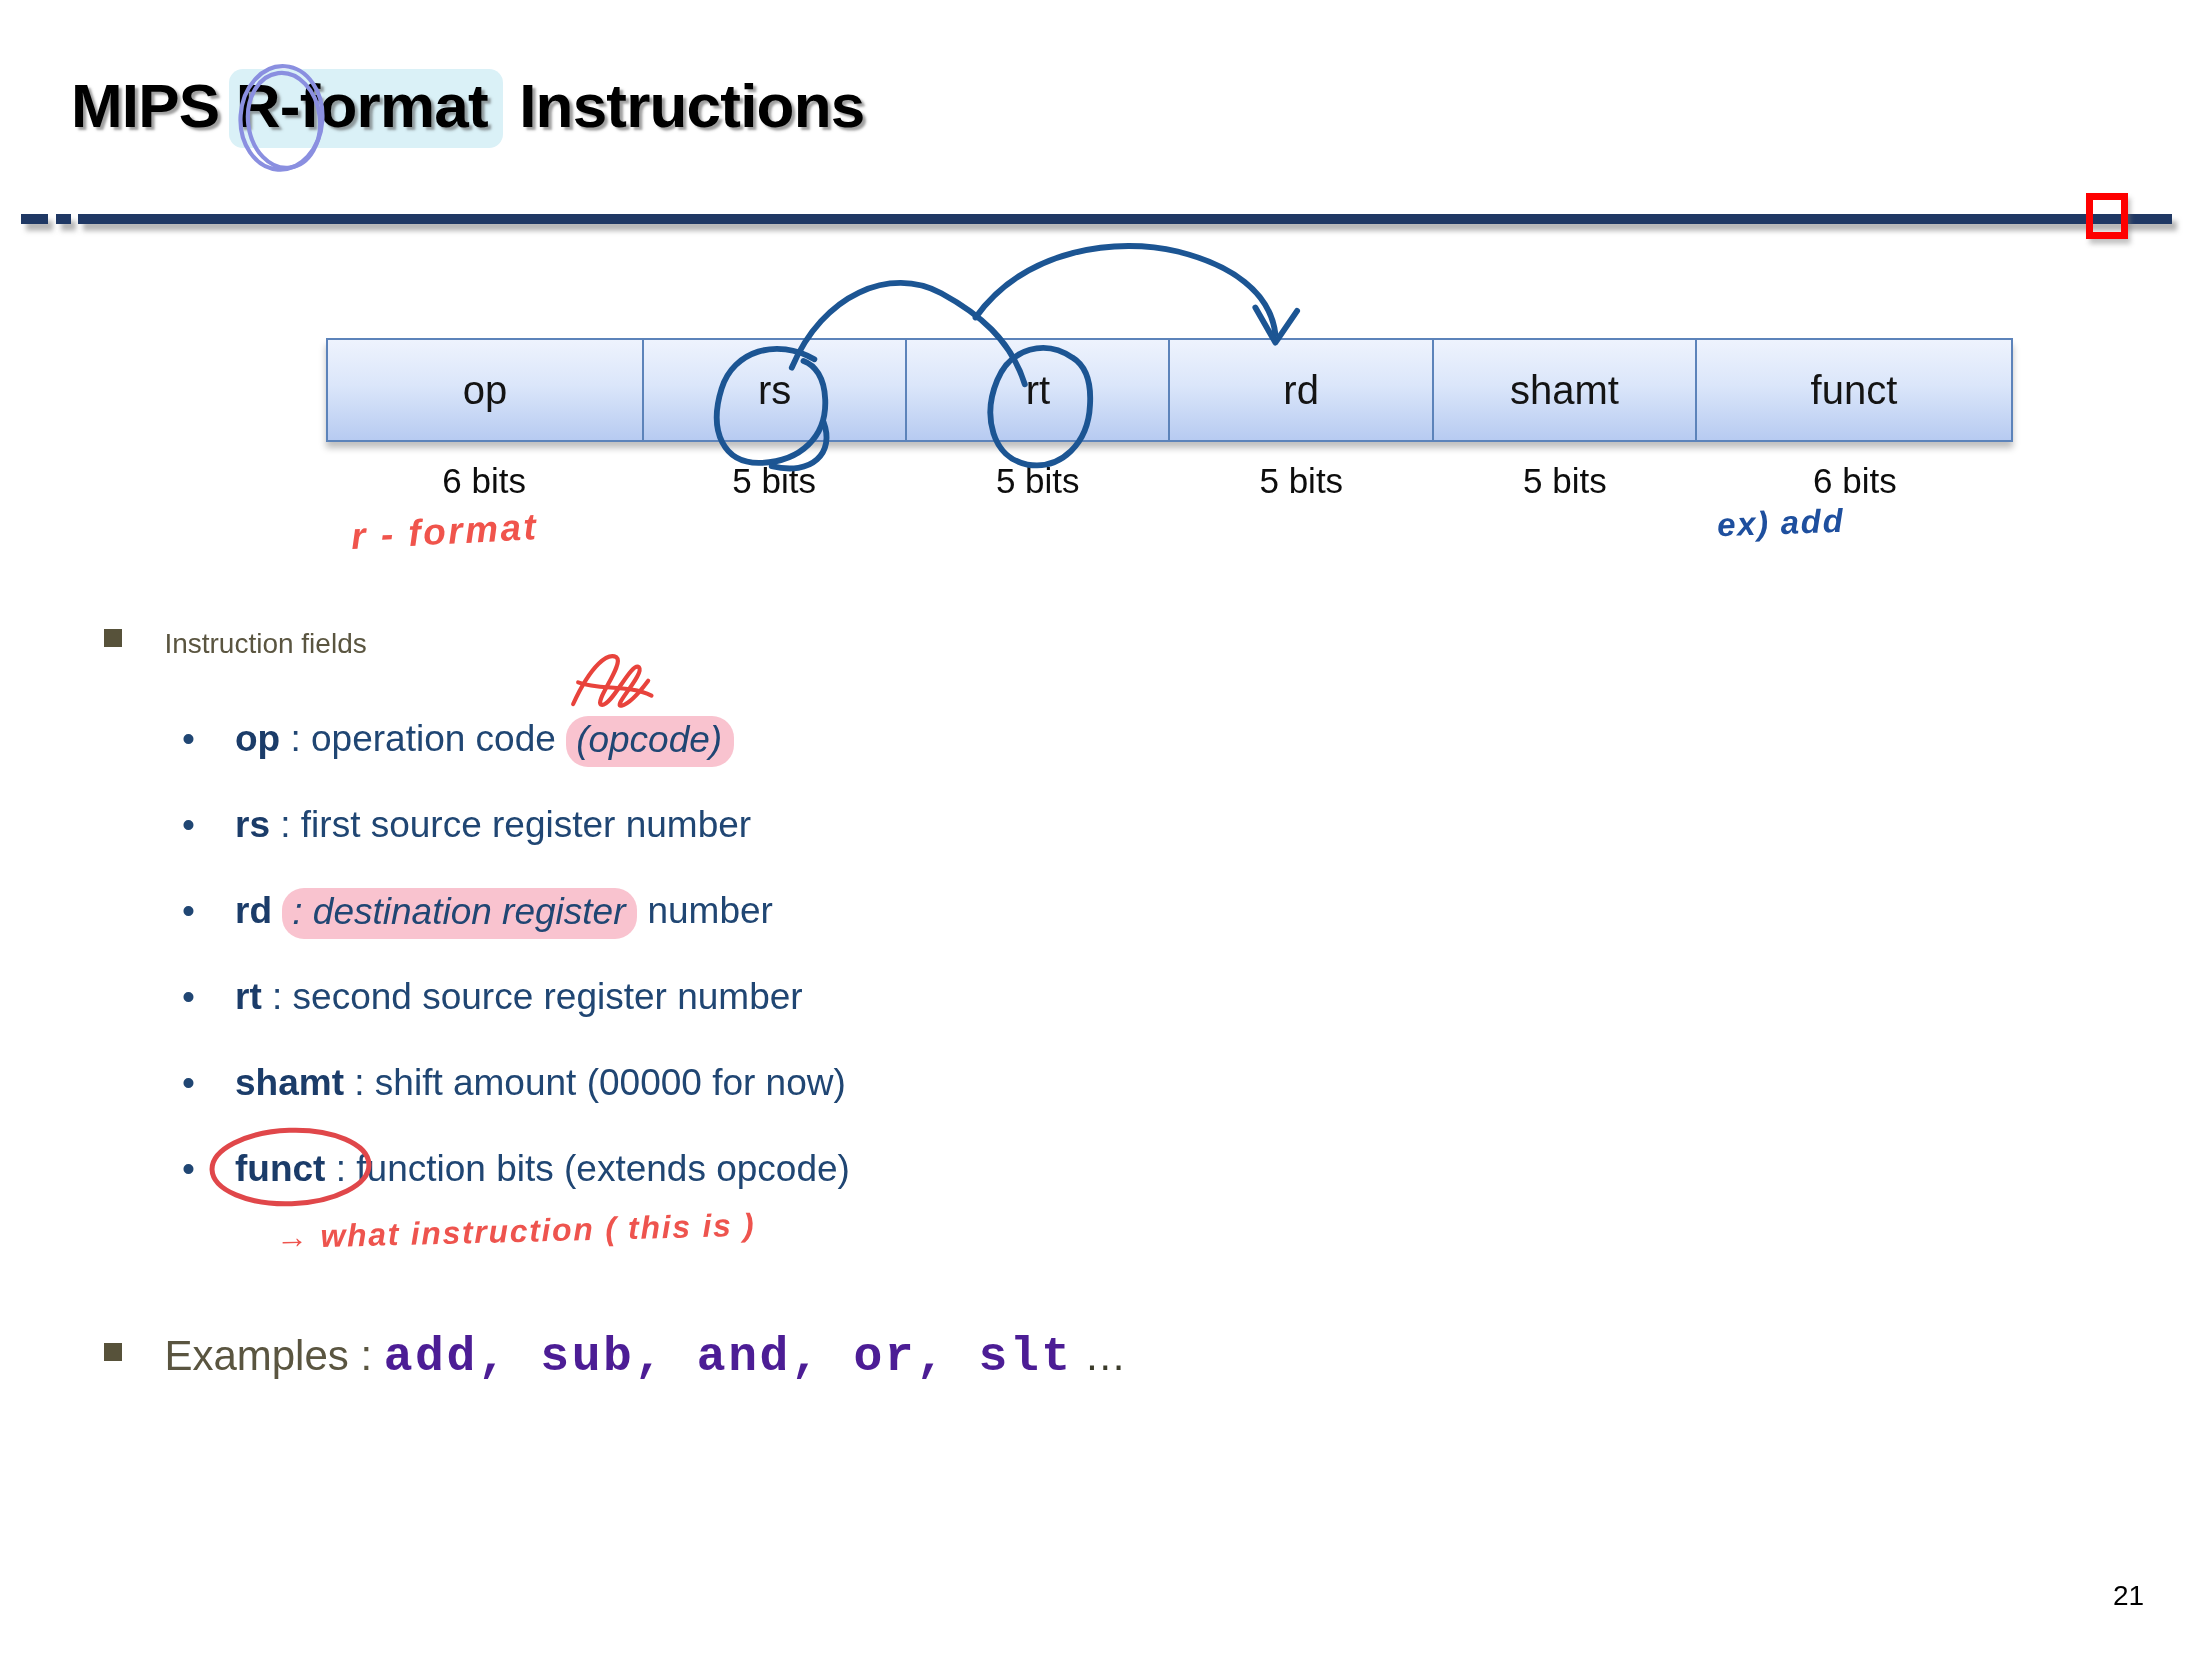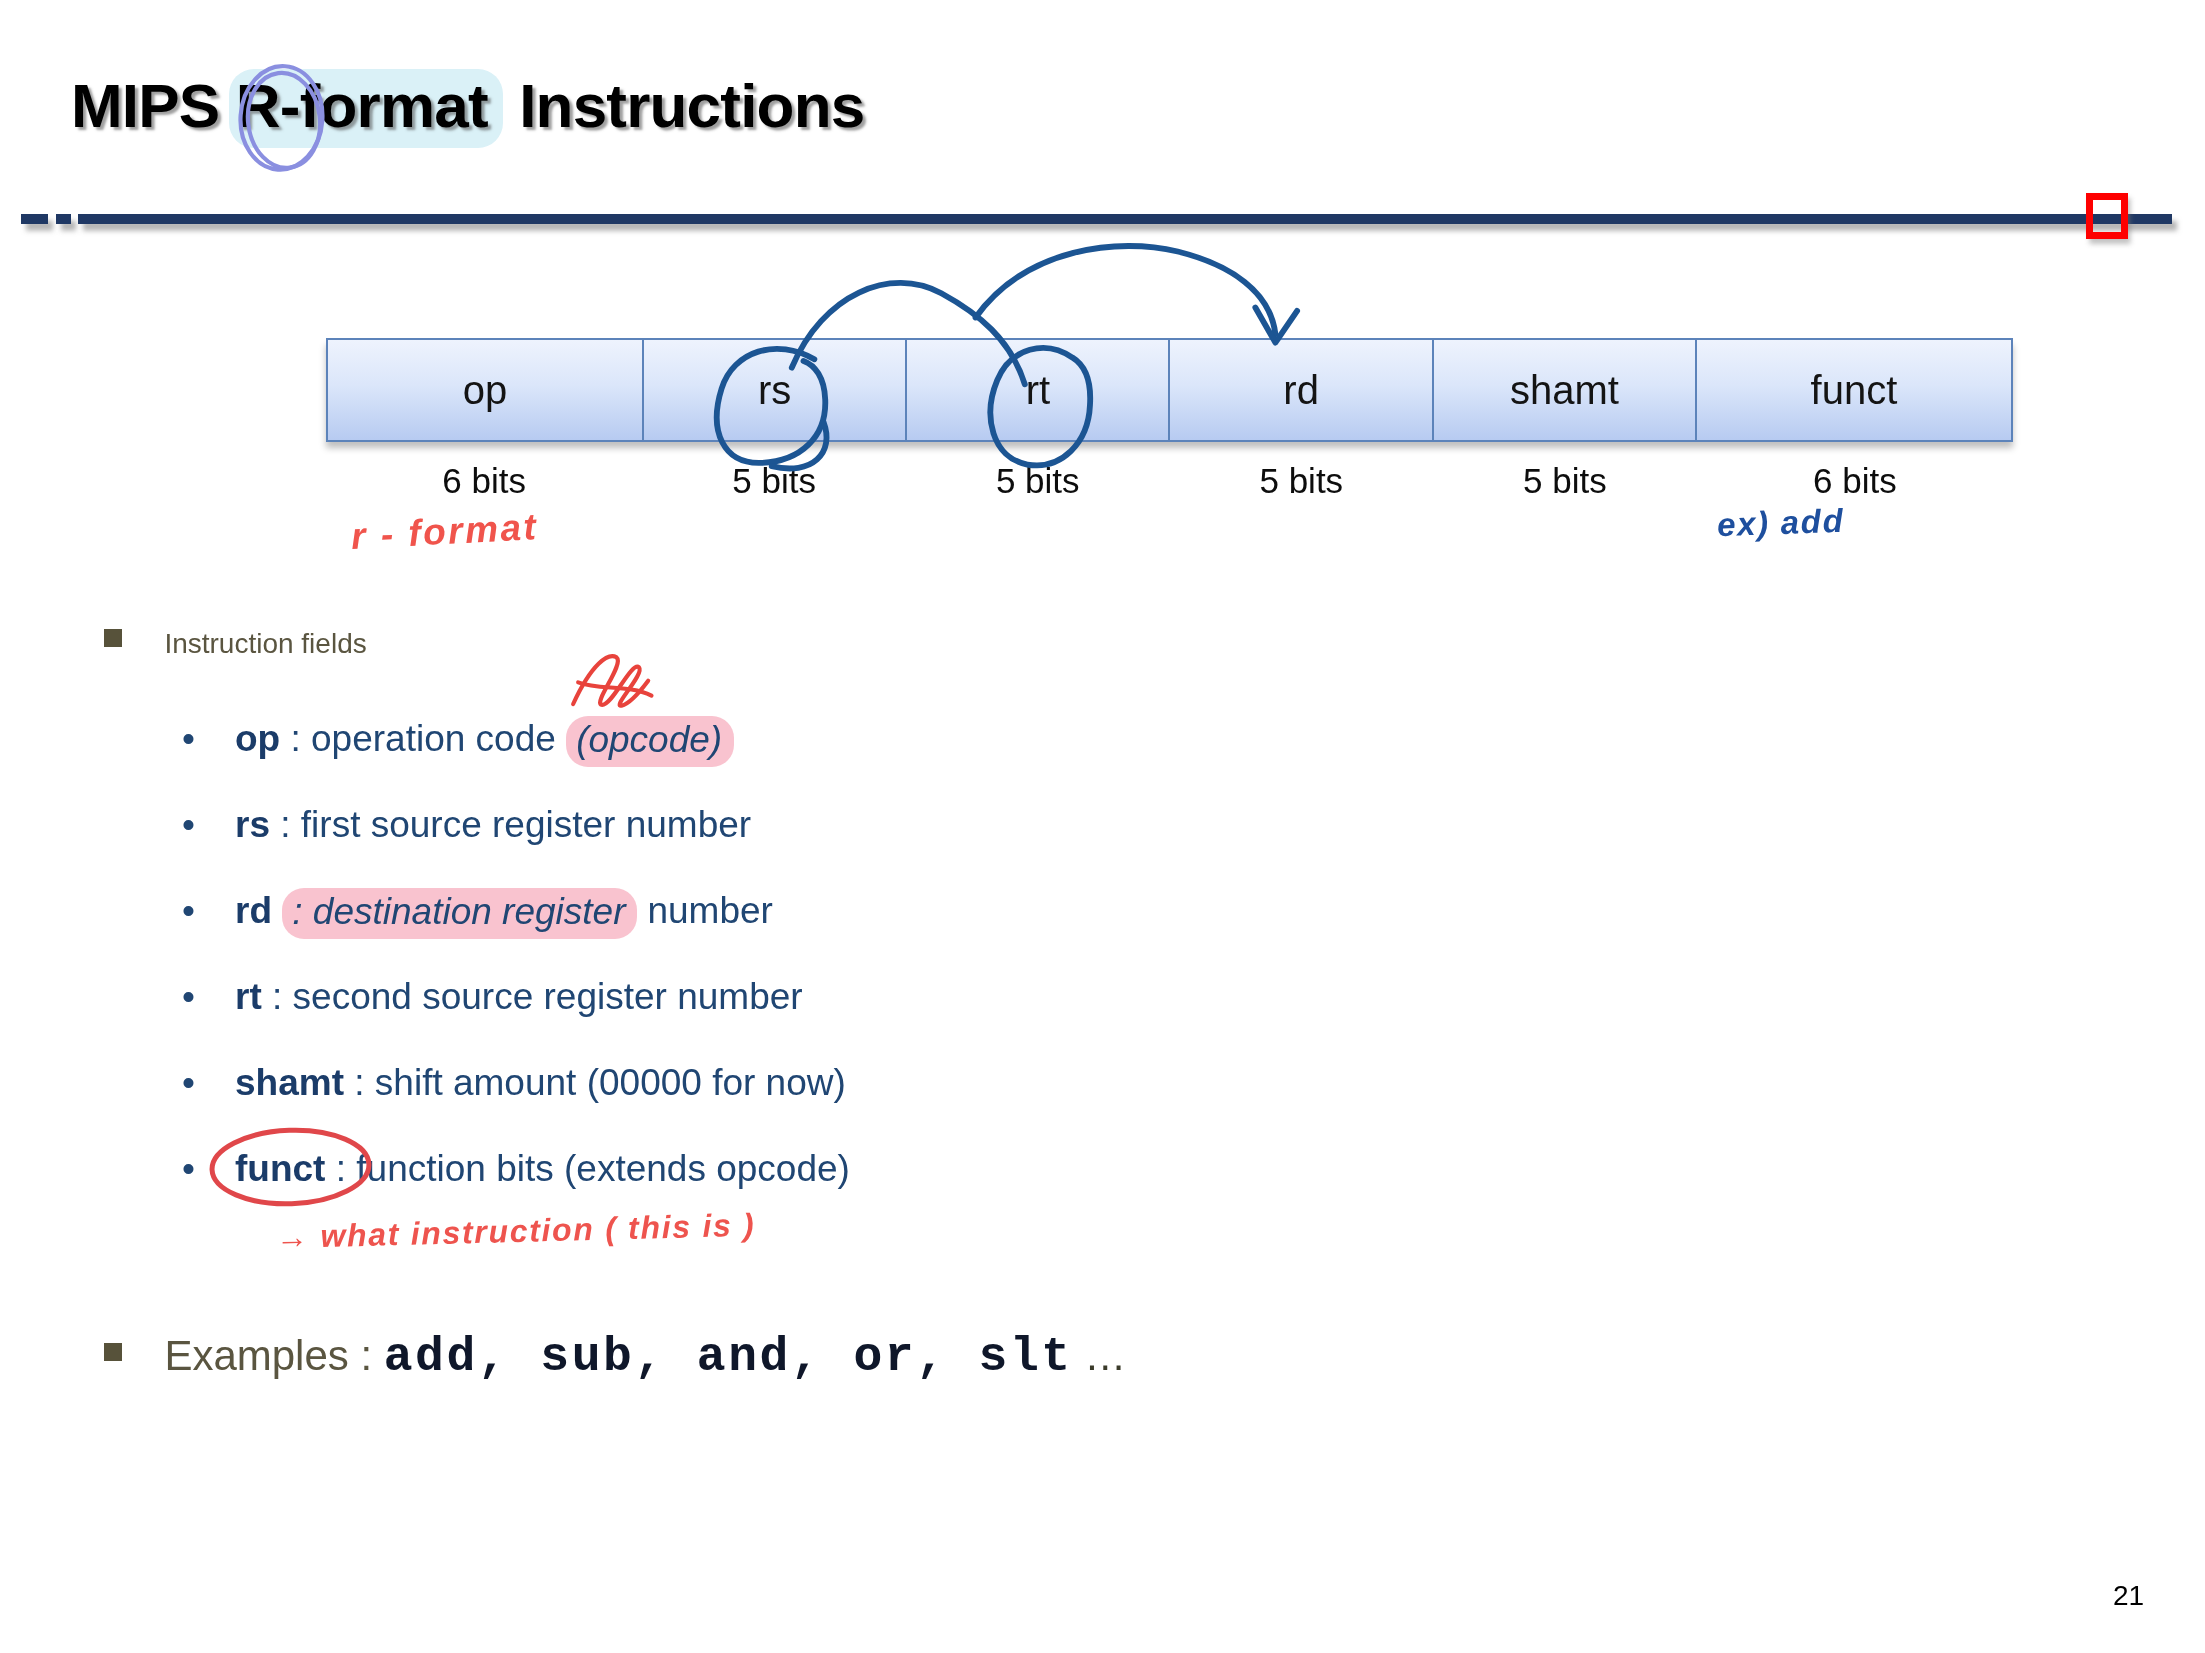--- a/index.html
+++ b/index.html
@@ -6,21 +6,21 @@
   .slide{
     position:relative;width:2205px;height:1654px;background:#ffffff;overflow:hidden;
     font-family:"Liberation Sans",sans-serif;
   }
   
   .title{
     position:absolute;left:71px;top:70px;margin:0;
     font-size:62px;font-weight:700;color:#000;letter-spacing:-0.8px;line-height:1.15;
     text-shadow:3.3px 3.3px 2.5px rgba(80,80,80,0.55);white-space:nowrap;
   }
-  .hl-cyan{background:#daf1f7;border-radius:25px;padding:1.7px 15px 8.4px 6.7px;margin-left:-6.7px;}
+  .hl-cyan{background:#daf1f7;border-radius:14px;padding:1.7px 15px 8.4px 6.7px;margin-left:-6.7px;}
   
   .rule-seg{position:absolute;top:214px;height:10px;background:#1f3864;box-shadow:5px 6.7px 5px rgba(120,120,120,0.55);}
   .dash1{left:21px;width:27px;}
   .dash2{left:56px;width:15px;}
   .rule-line{left:78px;width:2094px;}
   .red-square{
     position:absolute;left:2086px;top:193px;width:28px;height:32px;
     border:7.5px solid #fe0000;background:transparent;box-shadow:3.3px 5px 5px rgba(120,120,120,0.45);
   }
   
@@ -51,21 +51,21 @@
   .sublist{position:absolute;left:182px;top:717px;margin:0;padding:0;list-style:none;}
   .sublist li{height:86px;font-size:37px;color:#204673;line-height:43px;white-space:nowrap;}
   .dot{display:inline-block;width:53px;color:#204673;}
   .term{font-weight:700;color:#1b3c69;}
   .hl-pink{background:#f9c3cf;border-radius:22px;padding:2.5px 11.7px 7.5px 10px;font-style:italic;}
   .op-hl{position:relative;}
   .scribble-svg{position:absolute;left:1.7px;top:-67px;}
   .circled{position:relative;display:inline-block;}
   .funct-ring{position:absolute;left:-28px;top:-22px;}
   .examples{position:absolute;left:104px;top:1330px;font-size:42px;color:#5a5540;white-space:nowrap;}
-  .mono{font-family:"Liberation Mono","DejaVu Sans Mono",monospace;font-weight:700;font-size:48px;color:#0f172a;letter-spacing:2.5px;}
+  .mono{font-family:"Liberation Mono","DejaVu Sans Mono",monospace;font-weight:700;font-size:48px;color:#4c1d95;letter-spacing:2.5px;}
   .ellipsis{color:#3b3b2a;}
   .pagenum{position:absolute;left:2113px;top:1580px;font-size:28px;font-weight:400;color:#000;}
 </style>
 </head>
 <body>
 
 <div class="slide">
 
   <h1 class="title"><span>MIPS </span><span class="hl-cyan">R-format</span><span> Instructions</span></h1>
 

